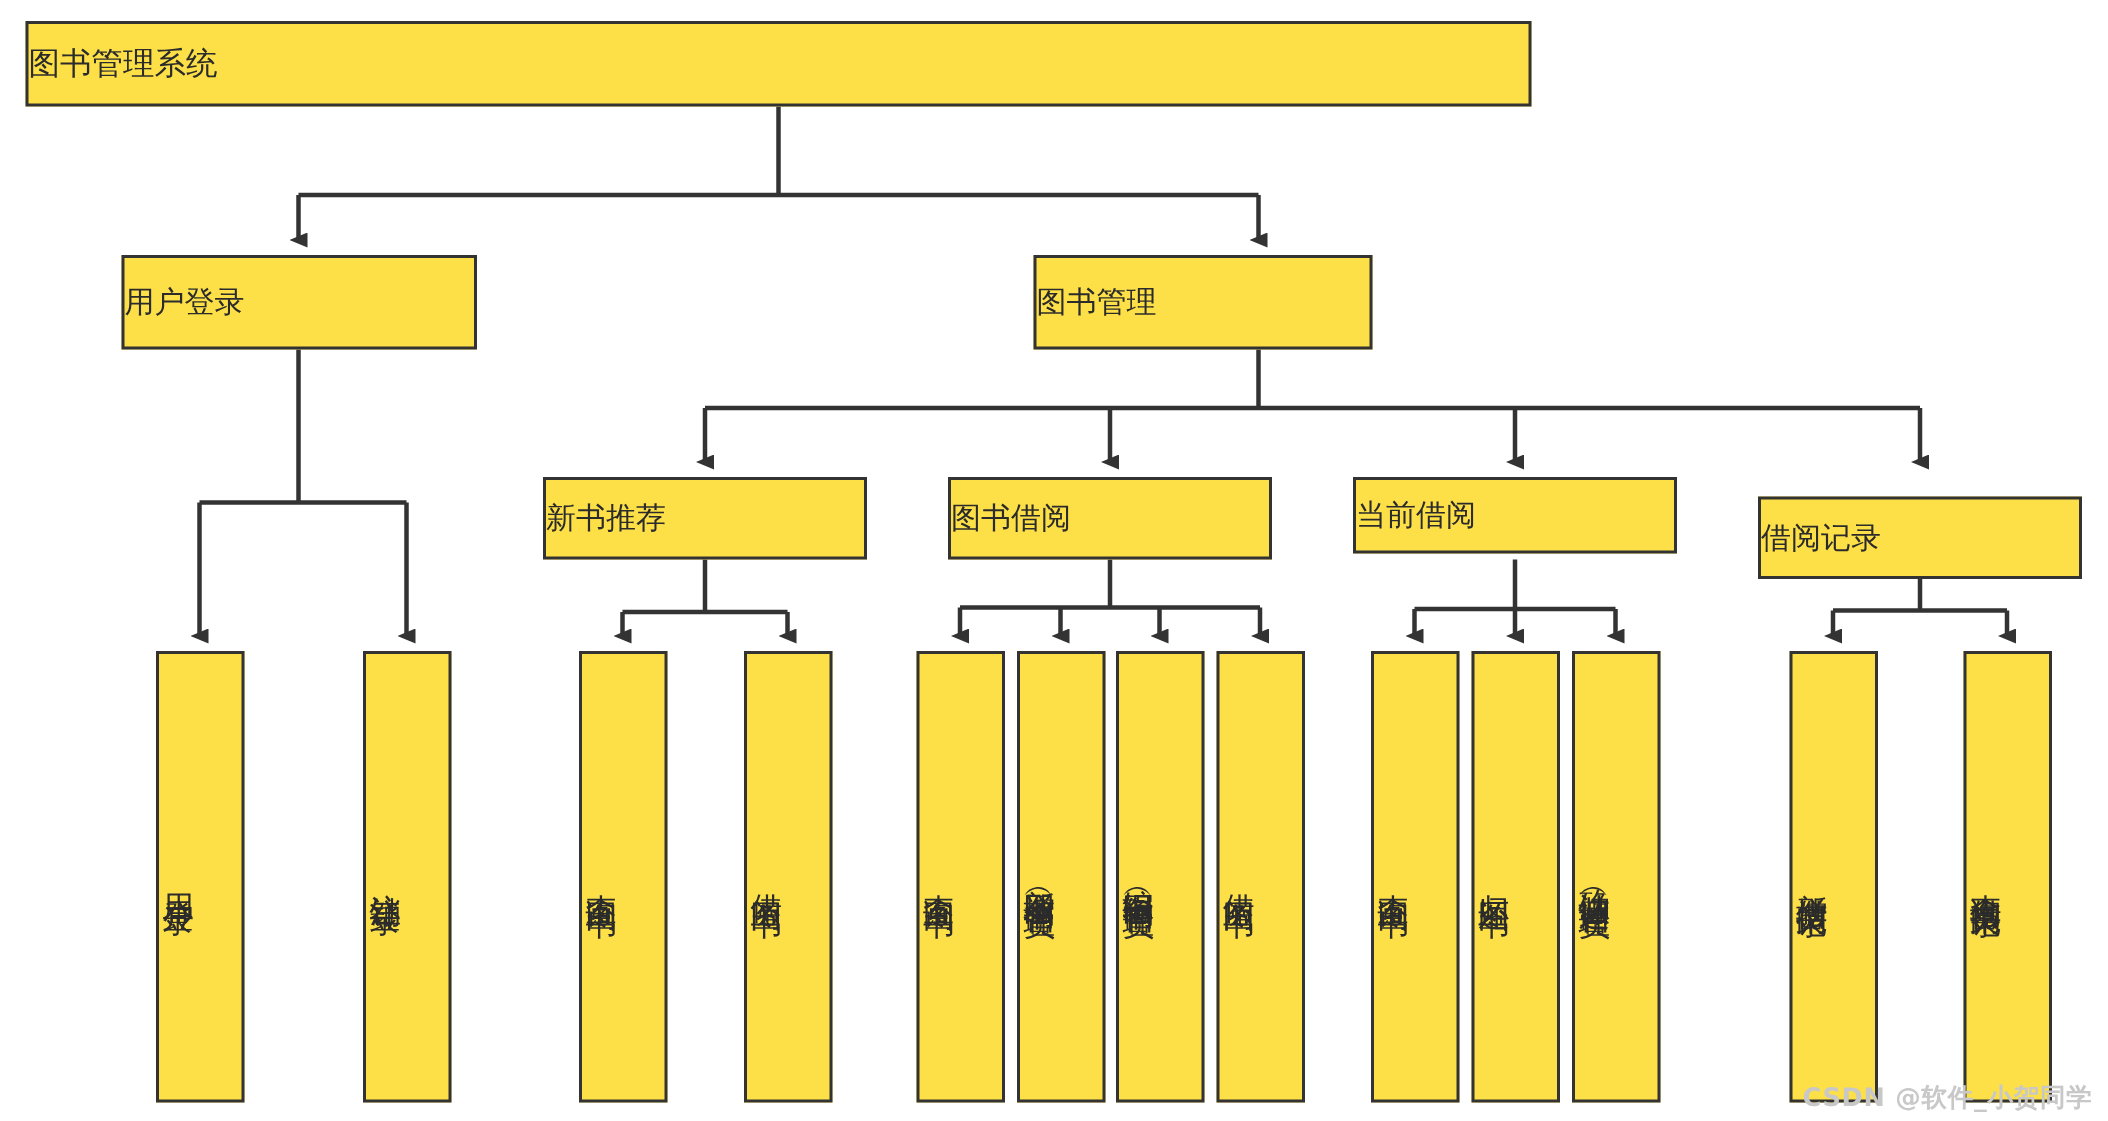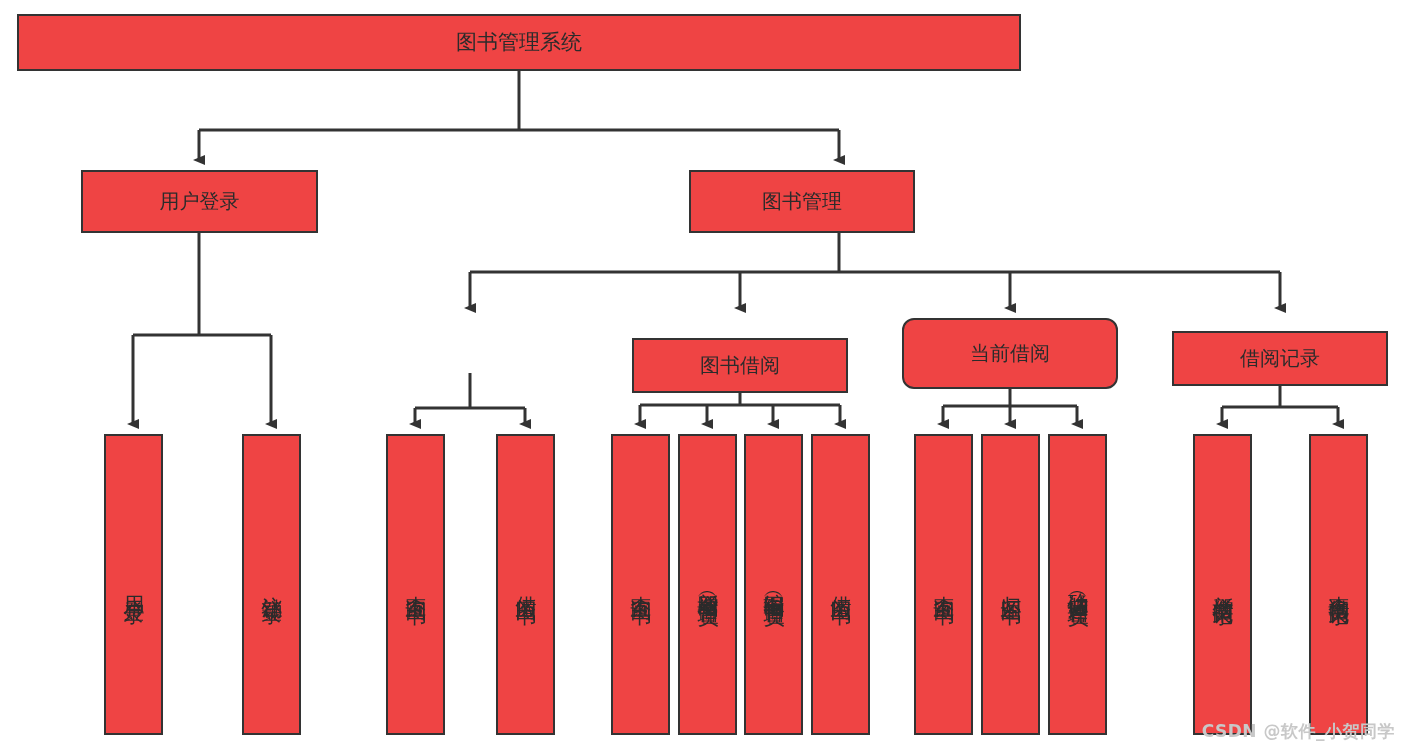--- a/index.html
+++ b/index.html
@@ -24,24 +24,23 @@
     left: 0;
     top: 0;
     width: 1405px;
     height: 747px;
     pointer-events: none;
   }
   .node {
     position: absolute;
     box-sizing: border-box;
     border: 2px solid #333333;
-    background: #ef4444;
+    background: #fde047;
     display: flex;
     align-items: center;
-    justify-content: center;
     color: #2b2b2b;
     line-height: 1.18;
     z-index: 2;
   }
   .node.root {
     font-size: 21px;
   }
   .node.level1 {
     font-size: 20px;
   }
@@ -135,24 +134,27 @@
     <span>图书管理系统</span>
   </div>
 
   <div class="node level1" style="left:81px; top:170px; width:237px; height:63px;">
     <span>用户登录</span>
   </div>
   <div class="node level1" style="left:689px; top:170px; width:226px; height:63px;">
     <span>图书管理</span>
   </div>
 
-  <div class="node level2" style="left:632px; top:318px; width:216px; height:55px;margin-top:20px;">
+  <div class="node level2" style="left:362px; top:318px; width:216px; height:55px;">
+    <span>新书推荐</span>
+  </div>
+  <div class="node level2" style="left:632px; top:318px; width:216px; height:55px;">
     <span>图书借阅</span>
   </div>
-  <div class="node level2" style="left:902px; top:318px; width:216px; height:71px;border-radius:12px;">
+  <div class="node level2" style="left:902px; top:318px; width:216px; height:51px;">
     <span>当前借阅</span>
   </div>
   <div class="node level2" style="left:1172px; top:331px; width:216px; height:55px;">
     <span>借阅记录</span>
   </div>
 
   <div class="node leaf" style="left:104px; top:434px; width:59px; height:301px;">
     <span class="vlabel">用户登录</span>
   </div>
   <div class="node leaf" style="left:242px; top:434px; width:59px; height:301px;">

